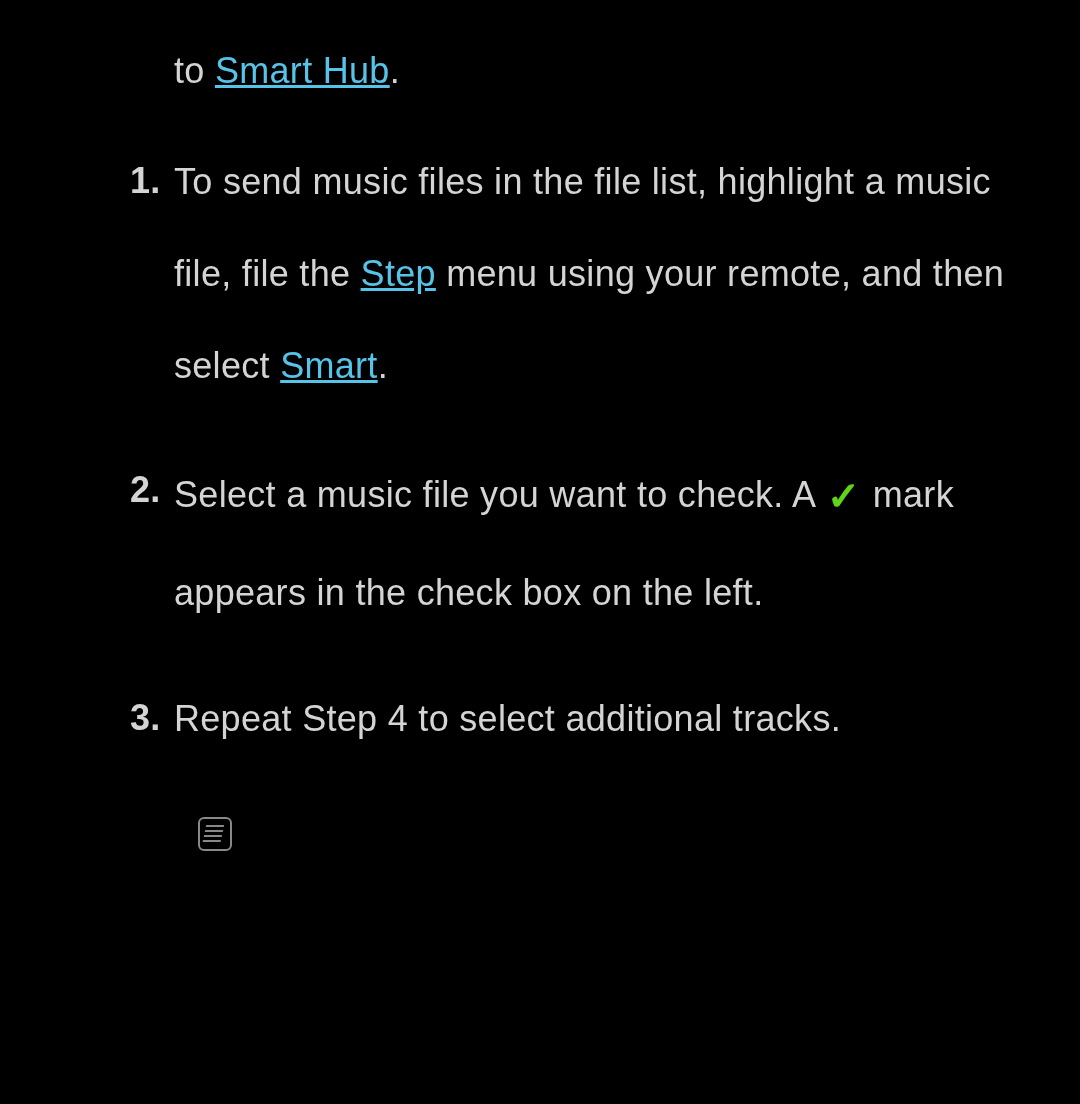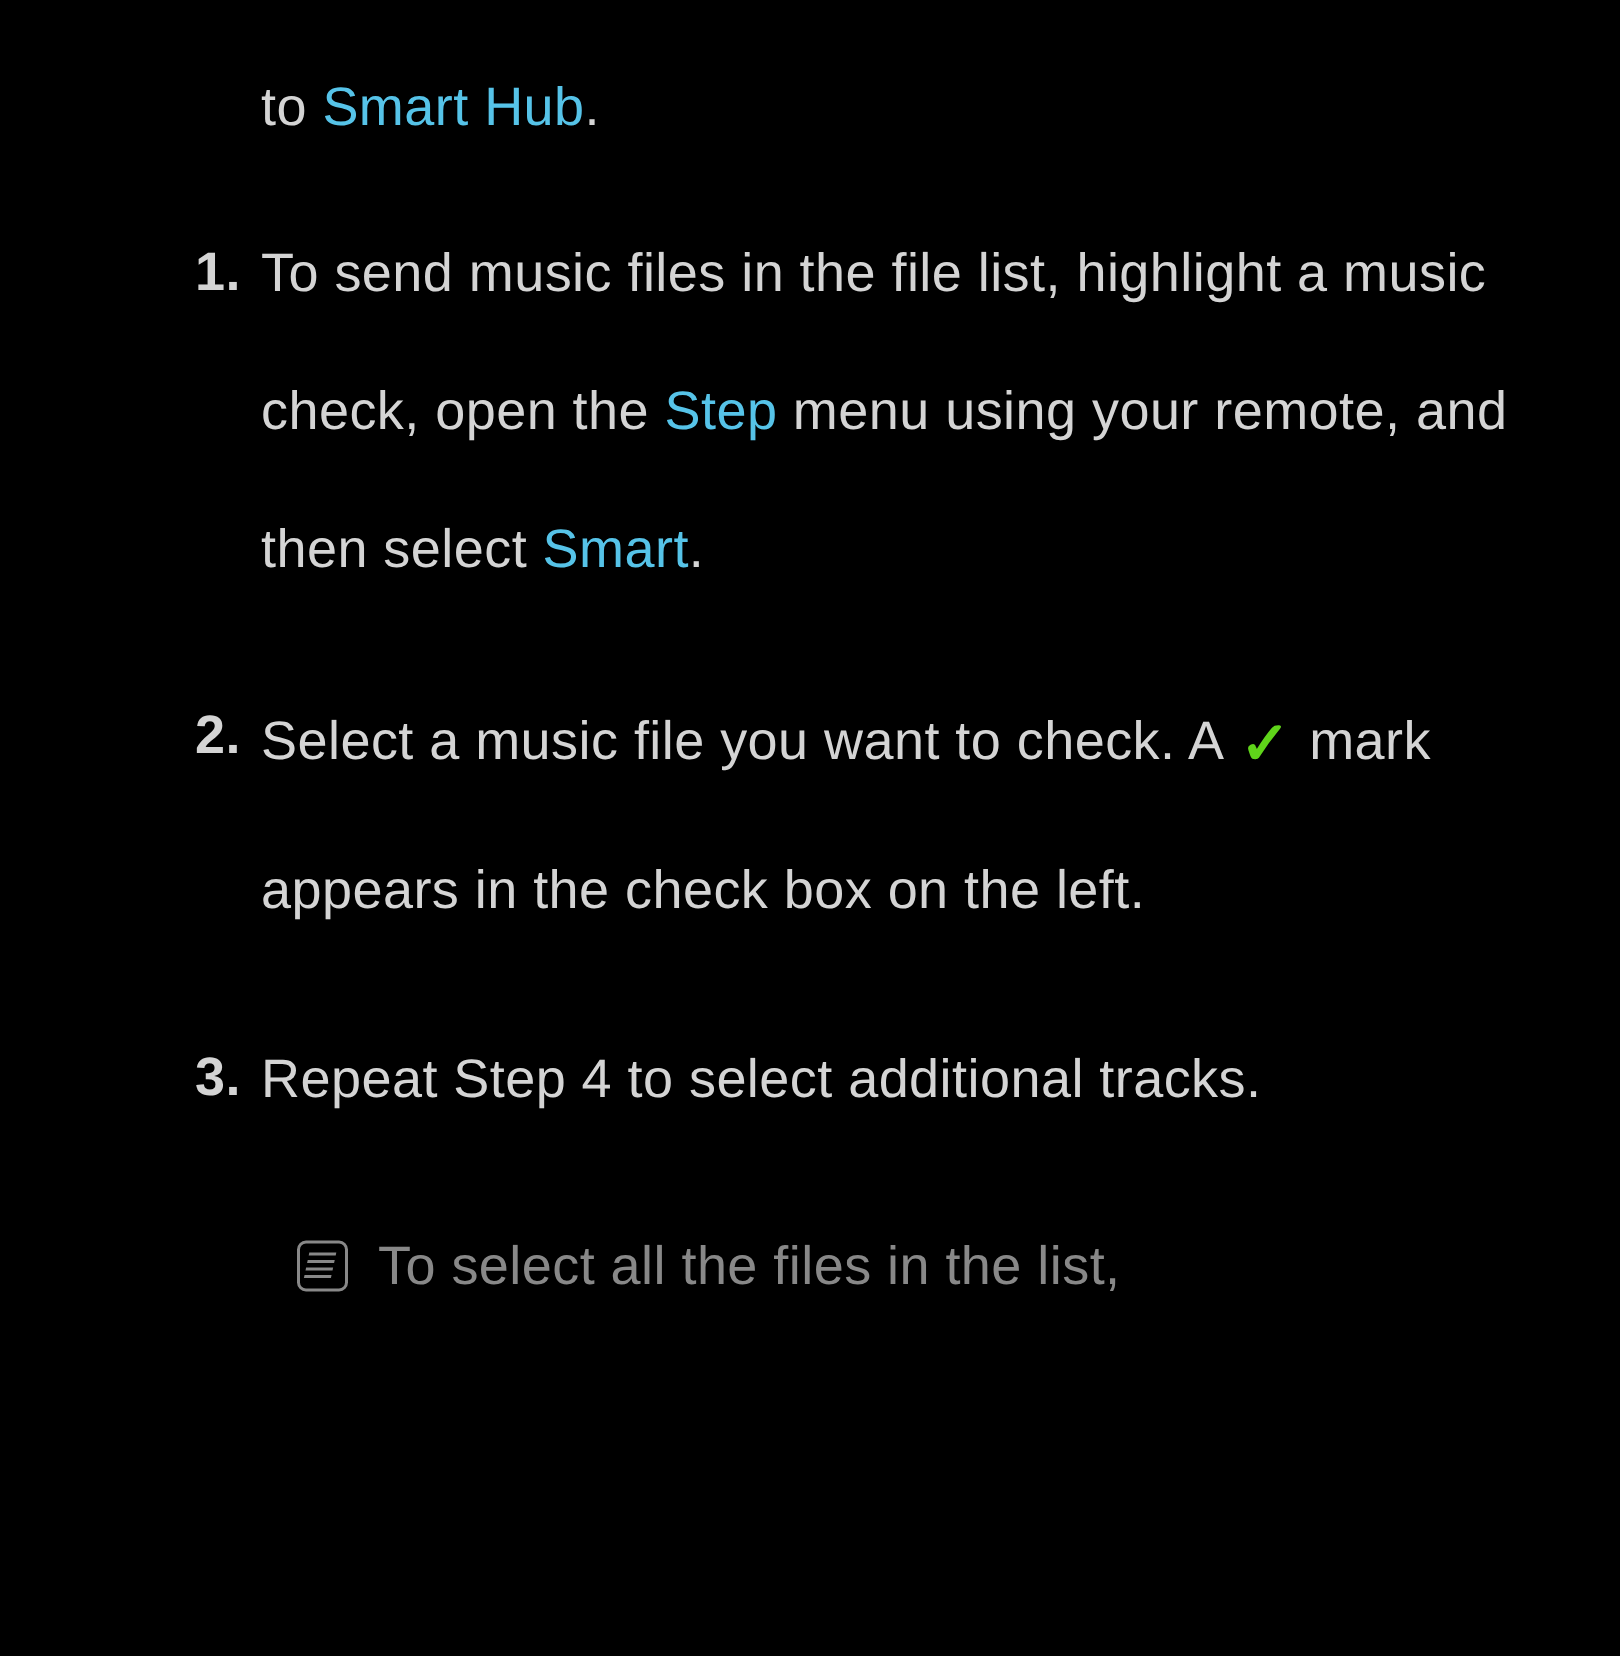--- a/index.html
+++ b/index.html
@@ -19,20 +19,21 @@
       overflow: hidden;
       font-stretch: condensed;
       letter-spacing: 0.3px;
     }
     .intro-line {
       margin-left: 134px;
       margin-bottom: 56px;
     }
     .accent {
       color: #56c3e8;
+      text-decoration: underline;
     }
     .list-item {
       display: flex;
       margin-left: 90px;
       margin-bottom: 52px;
     }
     .list-number {
       font-weight: bold;
       color: #d4d4d4;
       min-width: 44px;
@@ -84,34 +85,33 @@
 </head>
 <body>
 
 <div class="intro-line">
   <span>to </span><span class="accent">Smart Hub</span><span>.</span>
 </div>
 
 <div class="list-item">
   <div class="list-number">1.</div>
   <div class="list-content">
-    <span>To send music files in the file list, highlight a music check, open the </span><span class="accent">Step</span><span> menu using your remote, and then select </span><span class="accent">Smart</span><span>.</span>
+    <span>To send music files in the file list, highlight a music file, file the </span><span class="accent">Step</span><span> menu using your remote, and then select </span><span class="accent">Smart</span><span>.</span>
   </div>
 </div>
 
 <div class="list-item">
   <div class="list-number">2.</div>
   <div class="list-content">
     <span>Select a music file you want to check. A </span><span class="check-icon">✓</span><span> mark appears in the check box on the left.</span>
   </div>
 </div>
 
 <div class="list-item">
   <div class="list-number">3.</div>
   <div class="list-content">
     <span>Repeat Step 4 to select additional tracks.</span>
   </div>
 </div>
 
 <div class="note-line">
   <span class="note-icon"></span>
-  <span class="note-text">To select all the files in the list,</span>
 </div>
 
 </body></html>

